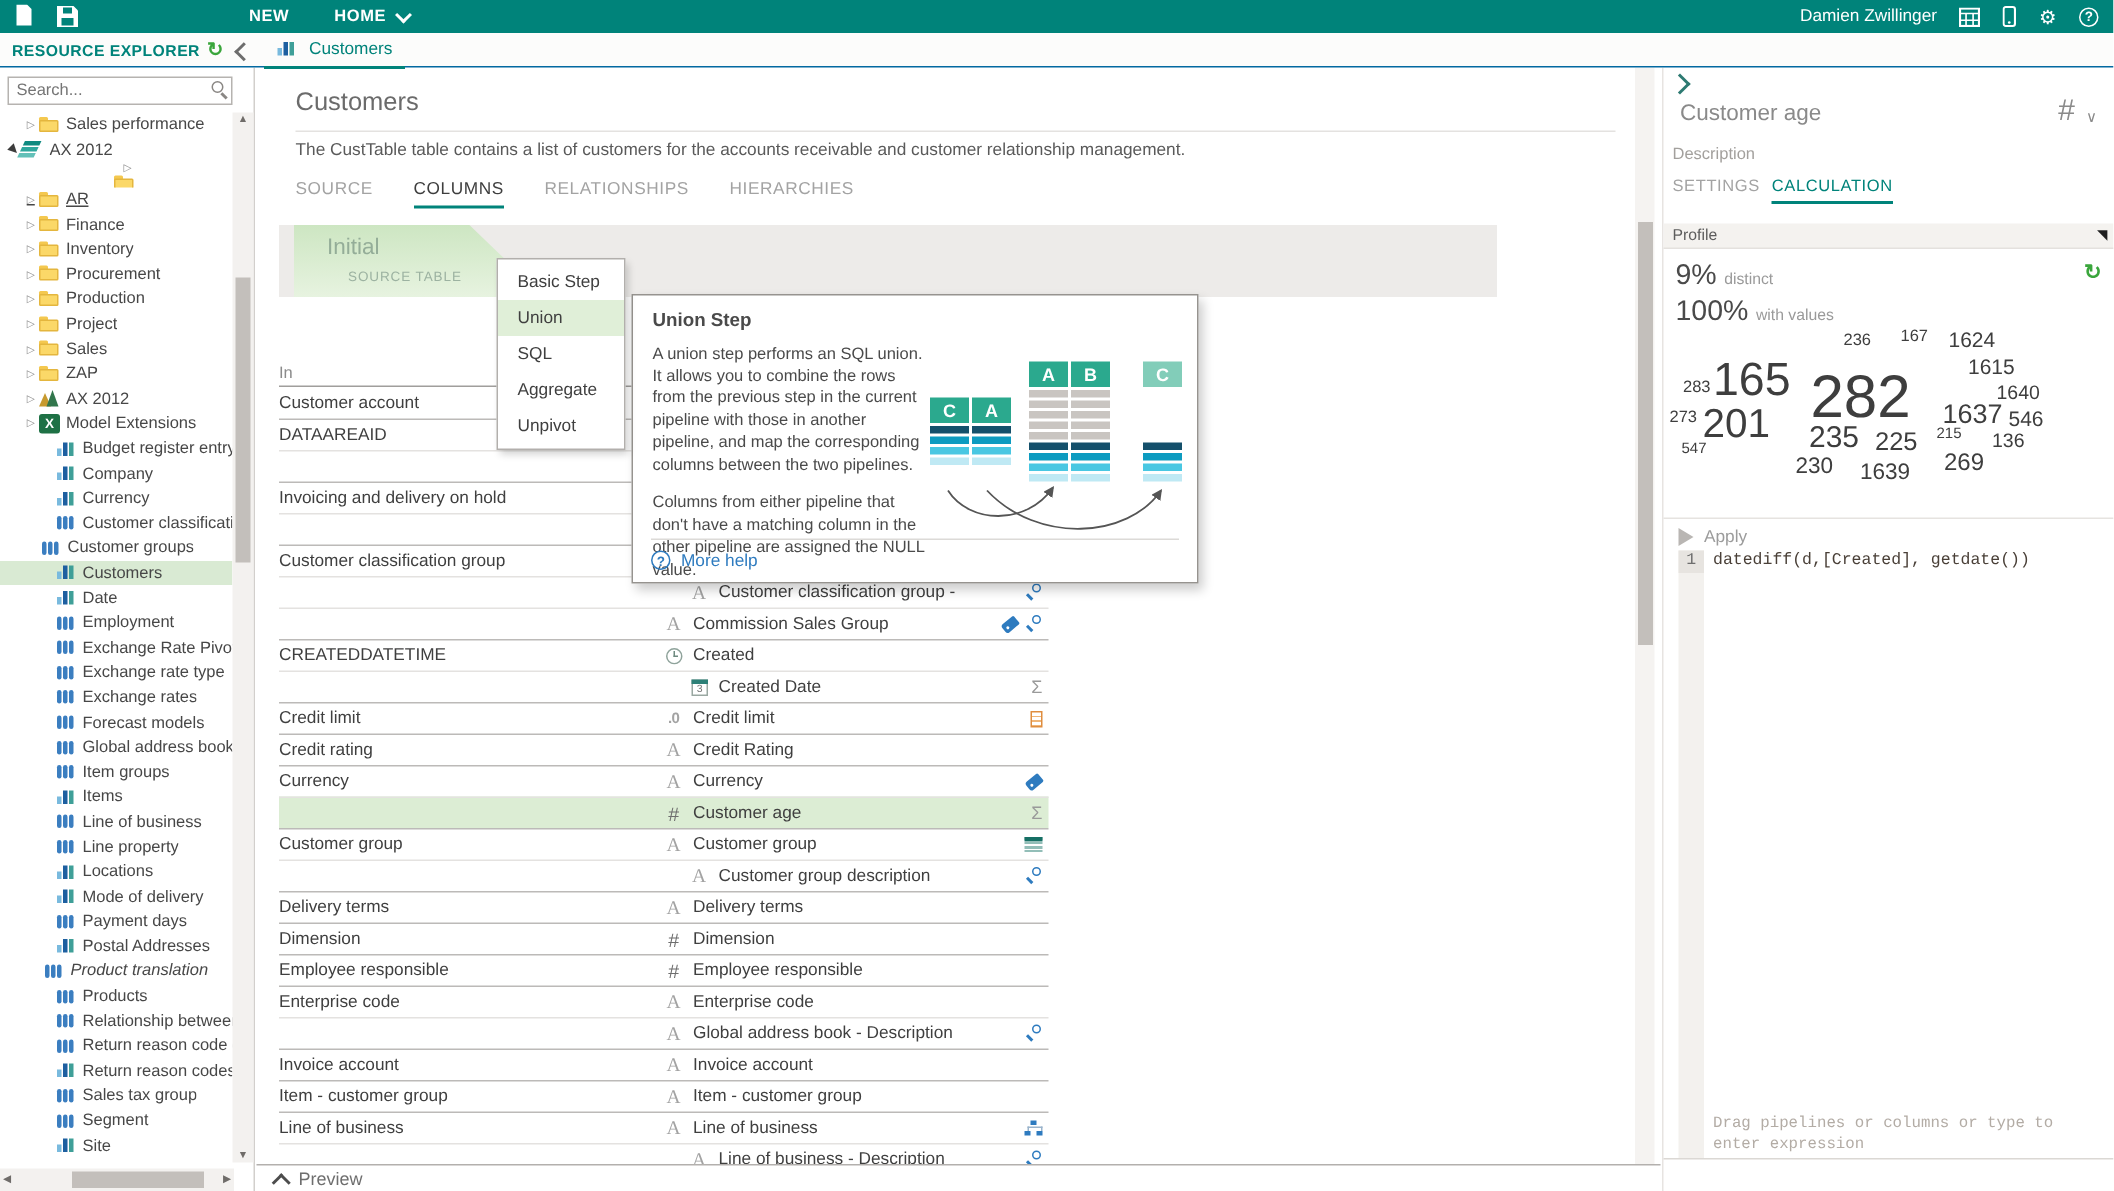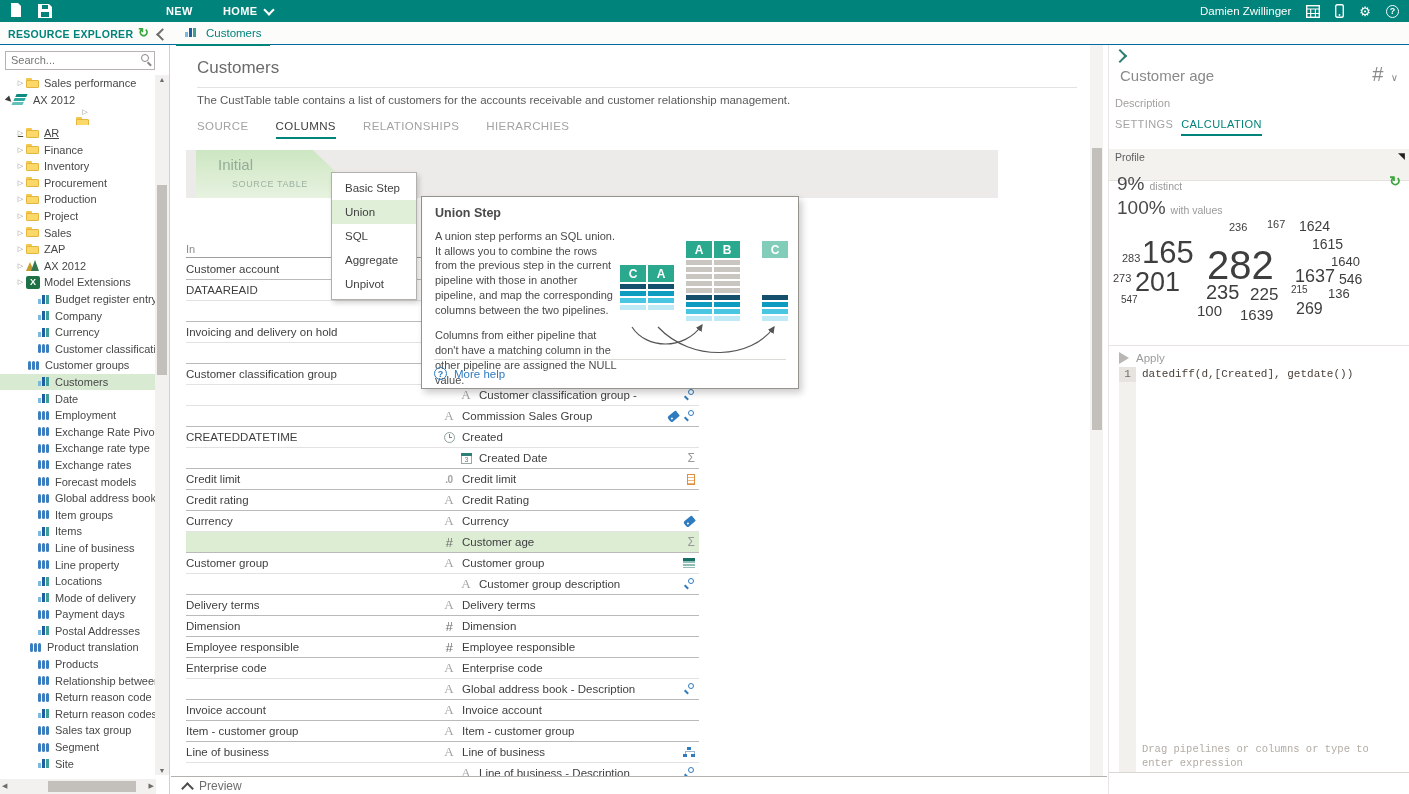--- a/index.html
+++ b/index.html
@@ -136,21 +136,21 @@
   
   .panel{position:absolute;left:1108px;top:45px;width:301px;height:749px;background:#fff;border-left:1px solid #e7e4e1;box-sizing:border-box}
   .chev-right{position:absolute;left:6px;top:6px;width:8px;height:8px;border-left:2.2px solid #2d7a72;border-top:2.2px solid #2d7a72;transform:rotate(135deg)}
   .p-title{position:absolute;left:11px;top:22px;font-size:15px;color:#8a8a8a}
   .p-type{position:absolute;right:26px;top:18px;font-size:20px;font-style:italic;color:#8a8a8a}
   .p-type-chev{position:absolute;right:11px;top:27px;font-size:10px;color:#8a8a8a}
   .p-desc{position:absolute;left:6px;top:52px;font-size:11px;color:#a3a09d}
   .p-tabs{position:absolute;left:6px;top:73px;display:flex;gap:8px;font-size:11px;letter-spacing:.4px;color:#a3a3a3}
   .p-tab{padding-bottom:4px}
   .p-tab.active{color:#00837a;border-bottom:2px solid #00837a}
-  .profile-bar{position:absolute;left:0;top:104px;width:100%;height:32px;background:#f4f2ef;border-bottom:1px solid #e4e1de;box-sizing:border-box}
+  .profile-bar{position:absolute;left:0;top:104px;width:100%;height:17px;background:#f4f2ef;border-bottom:1px solid #e4e1de;box-sizing:border-box}
   .profile-lbl{position:absolute;left:6px;top:2px;font-size:10.5px;color:#5d5d5d}
   .profile-pin{position:absolute;right:4px;top:2px;font-size:9px;color:#1f1f1f}
   .p-refresh{position:absolute;right:8px;top:128px;color:#3aa63c;font-size:14px;font-weight:bold}
   .p-stats{position:absolute;left:8px;top:128px}
   .stat{display:flex;align-items:baseline;gap:5px;margin-bottom:2px}
   .stat-v{font-size:19px;color:#4a4a4a}
   .stat-l{font-size:10.5px;color:#9a9a9a}
   .cloud{position:absolute;left:0;top:170px;width:301px;height:120px}
   .cloud-n{position:absolute;color:#3e3e3e;line-height:1;font-stretch:condensed;white-space:nowrap}
   .p-div{position:absolute;left:0;top:300px;width:100%;border-top:1px solid #e6e3e0}
@@ -381,21 +381,21 @@
       <div class="titem" style="padding-left: 26px;">
         <span class="t-arrow"></span>
         <span class="tic tic-table"></span>
         <span class="t-lbl">Payment days</span>
       </div>
       <div class="titem" style="padding-left: 26px;">
         <span class="t-arrow"></span>
         <span class="tic tic-measure"></span>
         <span class="t-lbl">Postal Addresses</span>
       </div>
-      <div class="titem" style="padding-left: 18px;">
+      <div class="titem" style="padding-left: 18px; font-style: italic;">
         <span class="t-arrow"></span>
         <span class="tic tic-table"></span>
         <span class="t-lbl">Product translation</span>
       </div>
       <div class="titem" style="padding-left: 26px;">
         <span class="t-arrow"></span>
         <span class="tic tic-table"></span>
         <span class="t-lbl">Products</span>
       </div>
       <div class="titem" style="padding-left: 26px;">
@@ -802,21 +802,21 @@
       <span class="cloud-n" style="left: 222px; top: 40px; font-size: 13px;">1640</span>
       <span class="cloud-n" style="left: 4px; top: 58px; font-size: 11px;">273</span>
       <span class="cloud-n" style="left: 26px; top: 54px; font-size: 27px;">201</span>
       <span class="cloud-n" style="left: 186px; top: 52px; font-size: 18px;">1637</span>
       <span class="cloud-n" style="left: 230px; top: 57px; font-size: 14px;">546</span>
       <span class="cloud-n" style="left: 97px; top: 67px; font-size: 20px;">235</span>
       <span class="cloud-n" style="left: 141px; top: 71px; font-size: 17px;">225</span>
       <span class="cloud-n" style="left: 182px; top: 70px; font-size: 10px;">215</span>
       <span class="cloud-n" style="left: 219px; top: 72px; font-size: 13px;">136</span>
       <span class="cloud-n" style="left: 12px; top: 80px; font-size: 10px;">547</span>
-      <span class="cloud-n" style="left: 88px; top: 88px; font-size: 15px;">100</span>
+      <span class="cloud-n" style="left: 88px; top: 88px; font-size: 15px;">230</span>
       <span class="cloud-n" style="left: 131px; top: 92px; font-size: 15px;">1639</span>
       <span class="cloud-n" style="left: 187px; top: 86px; font-size: 16px;">269</span>
     </div>
 
   <div class="p-div"></div>
   <div class="apply-row">
     <span class="play"></span>
     <span class="apply-lbl">Apply</span>
   </div>
 

